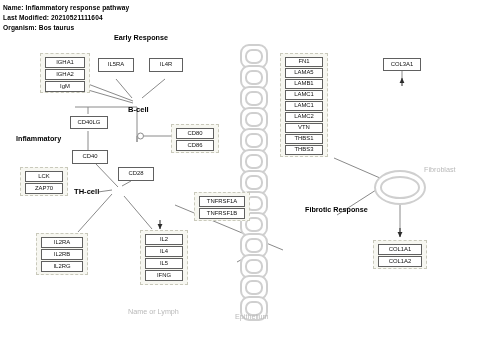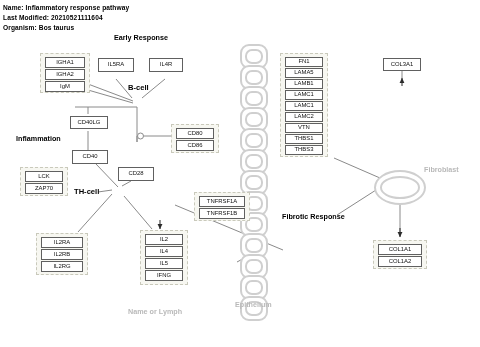--- a/index.html
+++ b/index.html
@@ -10,21 +10,21 @@
     -webkit-font-smoothing:none;
   }
   #canvas{position:absolute;inset:0;padding-left:8px;}
   .hdr{position:absolute;left:3px;font-size:6.6px;font-weight:bold;color:#000;letter-spacing:.1px;white-space:nowrap;}
   .hdr.l1{top:4px;}
   .hdr.l2{top:14px;}
   .hdr.l3{top:24px;}
 
   .secttl{position:absolute;font-size:7.2px;font-weight:bold;color:#000;white-space:nowrap;}
   .celllbl{position:absolute;font-size:7.6px;font-weight:bold;color:#000;white-space:nowrap;}
-  .graylbl{position:absolute;font-size:7.2px;font-weight:bold;color:#b9b9b9;white-space:nowrap;text-align:right;}
+  .graylbl{position:absolute;font-size:7.2px;font-weight:normal;color:#b9b9b9;white-space:nowrap;text-align:right;}
 
   .gene{
     position:absolute;box-sizing:border-box;
     border:1px solid #606060;background:#ffffff;
     font-size:5.9px;color:#111;text-align:center;
     display:flex;align-items:center;justify-content:center;
     white-space:nowrap;line-height:1;
   }
   .grp{
     position:absolute;box-sizing:border-box;
@@ -144,27 +144,27 @@
     <div class="cell" style="left:240px;top:296px;width:28px;height:25px;">
         <i></i>
       </div>
   </div>
 
   <div class="fibro" style="left:374px;top:170px;width:52px;height:35px;">
     <i></i>
   </div>
 
   <div class="secttl" style="left:114px;top:33px;">Early Response</div>
-  <div class="secttl" style="left:16px;top:134px;">Inflammation</div>
-  <div class="secttl" style="left:282px;top:205px;margin-top:7px;">Fibrotic Response</div>
-
-  <div class="celllbl" style="left:128px;top:83px;">B-cell</div>
+  <div class="secttl" style="left:16px;top:134px;">Inflammatory</div>
+  <div class="secttl" style="left:305px;top:205px;">Fibrotic Response</div>
+
+  <div class="celllbl" style="left:128px;top:105px;">B-cell</div>
   <div class="celllbl" style="left:74px;top:187px;">TH-cell</div>
   <div class="graylbl" style="left:424px;top:165px;">Fibroblast</div>
-  <div class="graylbl" style="left:235px;top:300px;">Epithelium</div>
+  <div class="graylbl" style="left:235px;top:312px;">Epithelium</div>
   <div class="graylbl" style="left:128px;top:307px;">Name or Lymph</div>
 
   <div class="grp" style="left:40px;top:53px;width:50px;height:40px;"></div>
   <div class="gene" style="left:45px;top:57px;width:40px;height:11px;">IGHA1</div>
   <div class="gene" style="left:45px;top:69px;width:40px;height:11px;">IGHA2</div>
   <div class="gene" style="left:45px;top:81px;width:40px;height:11px;">IgM</div>
 
   <div class="gene" style="left:98px;top:58px;width:36px;height:14px;">IL5RA</div>
   <div class="gene" style="left:149px;top:58px;width:34px;height:14px;">IL4R</div>
 

